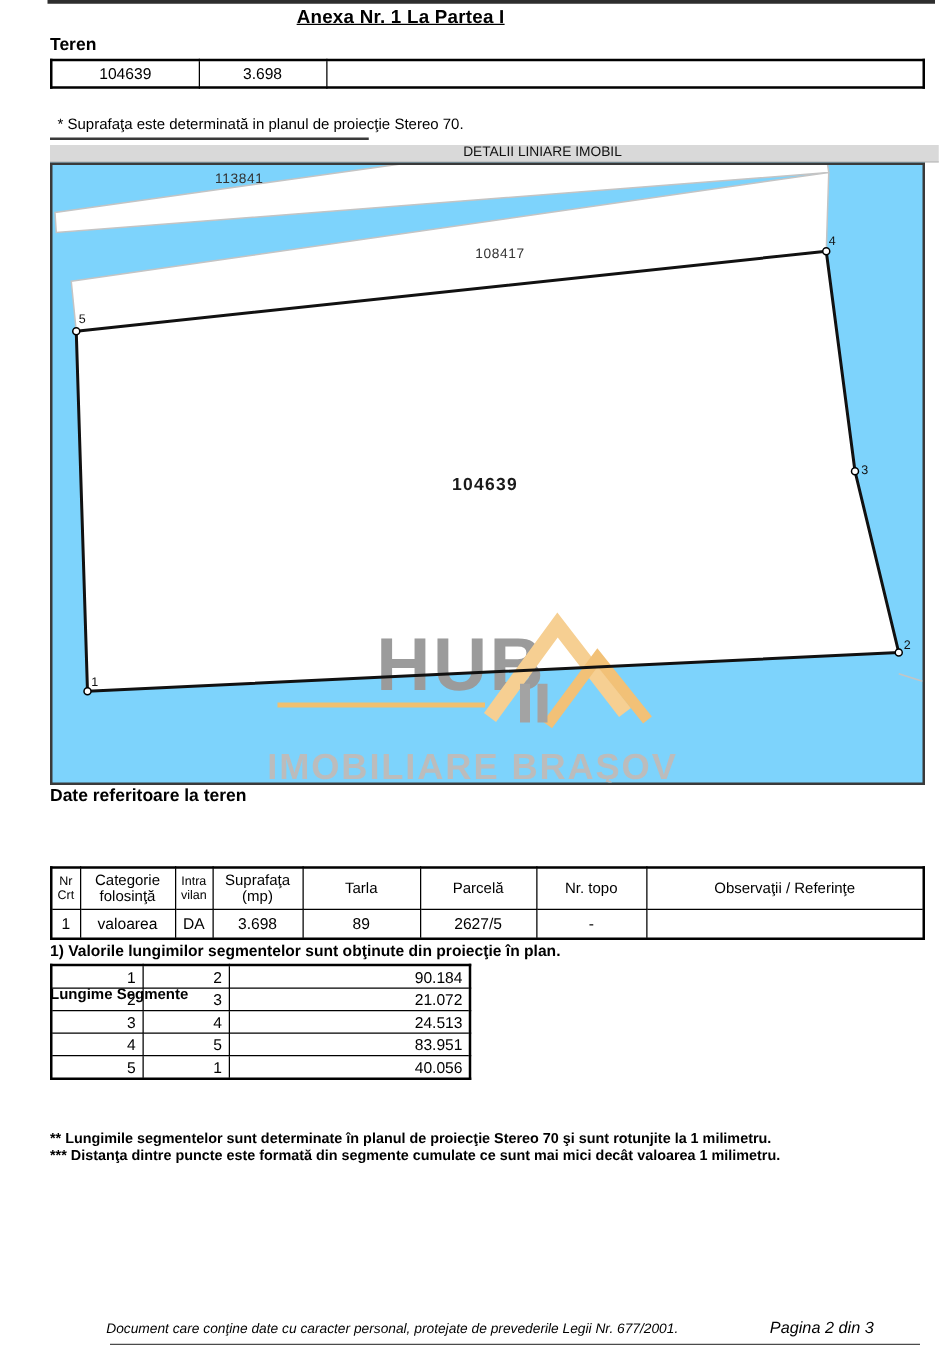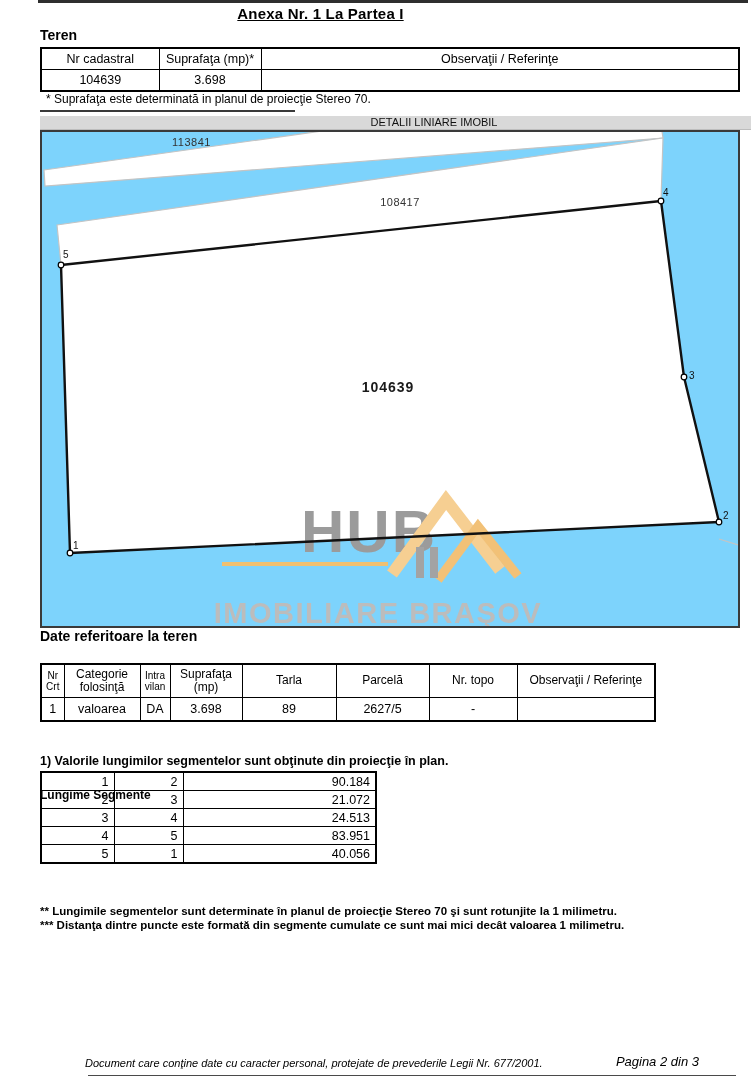--- a/index.html
+++ b/index.html
@@ -33,21 +33,21 @@
   
   .map-titlebar { left:40px; top:116px; width:700px; height:13px;
     background:#d9d9d9; border-bottom:1px solid #bdbdbd;
     text-align:center; font-size:11px; line-height:13px; color:#111;padding-left:44px; }
   .map-frame { left:40px; top:130px; width:696px; height:494px;
     border:2px solid #3a3a3a; background:#7dd3fc; }
   .map-frame svg { display:block; }
 
   
   .h-date { left:40px; top:628px; font-size:14px; font-weight:bold; }
-  .date-table { left:40px; top:663px; width:616px; border:2px solid #000; }
+  .date-table { left:40px; top:693px; width:700px; border:2px solid #000; }
   .date-table th { text-align:center; font-size:12px; height:32px; line-height:1.1; }
   .date-table th.small { font-size:10px; }
   .date-table td { text-align:center; font-size:12.5px; height:22px; }
   .prewrap { white-space:pre-line; }
 
   
   .h-seg { left:40px; top:740px; font-size:12px; font-weight:bold;margin-top:48px; }
   .seg-note { left:40px; top:754px; font-size:12.5px; font-weight:bold; }
   .seg-table { left:40px; top:771px; width:337px; border:2px solid #000; }
   .seg-table th { font-size:12.5px; font-weight:bold; text-align:right;
@@ -72,25 +72,20 @@
 
 <div class="abs sec-teren">Teren</div>
 
 <table class="abs teren-table">
   <colgroup>
       <col style="width:118px">
       <col style="width:102px">
       <col>
     </colgroup>
   <tbody>
-      <tr>
-    <th>Nr cadastral</th>
-    <th>Suprafaţa (mp)*</th>
-    <th>Observaţii / Referinţe</th>
-  </tr>
   <tr>
     <td>104639</td>
     <td>3.698</td>
     <td></td>
   </tr>
 </tbody>
   </table>
 
 <div class="abs teren-note">* Suprafaţa este determinată in planul de proiecţie Stereo 70.</div>
 

